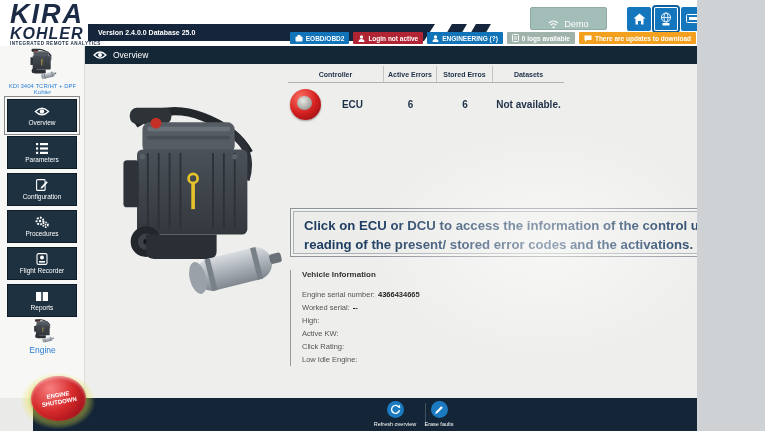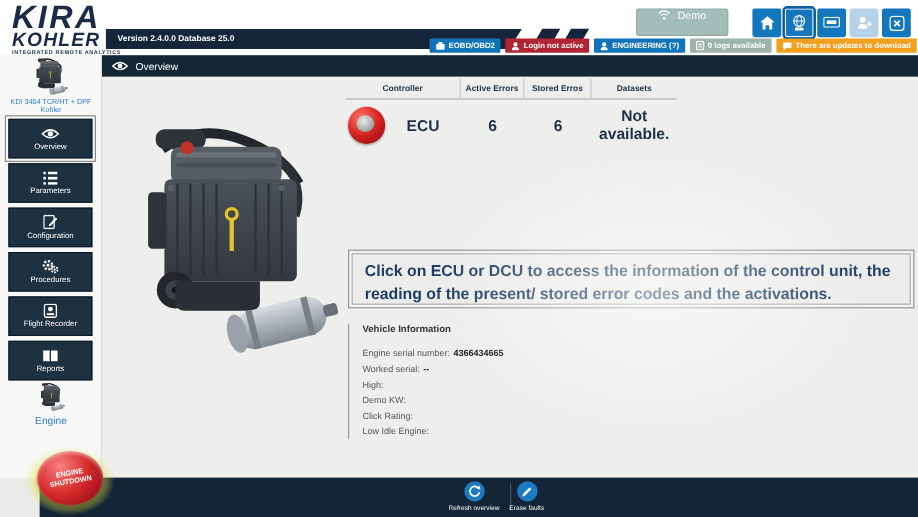--- a/index.html
+++ b/index.html
@@ -1,39 +1,39 @@
 <!DOCTYPE html>
 <html><head>
 <meta charset="utf-8">
 <style>
   * { margin:0; padding:0; box-sizing:border-box; }
   html,body { background:#cfd2d4; }
   .app {
-    position:relative; width:765px; height:431px; overflow:hidden;
+    position:relative; width:697px; height:431px; overflow:hidden;
     background:#ffffff; font-family:"Liberation Sans", sans-serif;
   }
   
   .logo { position:absolute; left:10px; top:2px; width:110px; color:#1b2b45; }
   .logo .kira { font-size:27px; font-weight:bold; font-style:italic; letter-spacing:2px; line-height:24px; }
   .logo .kohler-row { display:flex; align-items:center; gap:3px; }
   .logo .kohler { font-size:16px; font-weight:bold; font-style:italic; letter-spacing:1px; line-height:15px; }
   .logo .tagline { font-size:4.6px; letter-spacing:0.5px; font-weight:bold; }
   .version-bar {
     position:absolute; left:88px; top:24px; width:347px; height:17px;
     background:#15263c; color:#fff; font-size:7px; font-weight:bold;
     line-height:17px; padding-left:10px;
     clip-path:polygon(0 0,100% 0,calc(100% - 11px) 100%,0 100%);
   }
   .stripe { position:absolute; top:24px; width:15px; height:17px; background:#15263c; transform:skewX(-30deg); }
   .stripe.s1 { left:447px; } .stripe.s2 { left:471px; }
 
   .demo-btn {
     position:absolute; left:530px; top:7px; width:77px; height:23px;
     background:#a3bdb9; border:1px solid #90aaa6; border-radius:2px;
-    color:#fff; font-size:9px; display:flex; align-items:flex-start; justify-content:center; gap:5px;
+    color:#fff; font-size:9px; display:flex; align-items:flex-end; justify-content:center; gap:5px;
     cursor:pointer;
   }
   .topicons { position:absolute; top:7px; left:627px; display:flex; gap:3px; }
   .ticon {
     width:24px; height:24px; background:#1477bd; border-radius:2px;
     display:flex; align-items:center; justify-content:center; cursor:pointer;
   }
   .ticon.selected { box-shadow:inset 0 0 0 1px #ffffff, 0 0 0 2px #0e5f9c; }
   .ticon.disabled { background:#b5d2e8; }
 
@@ -70,21 +70,21 @@
   .engine-main { position:absolute; left:14px; top:28px; width:190px; height:218px; }
 
   .controller-table { position:absolute; left:203px; top:2px; width:276px; }
   .ct-head { display:grid; grid-template-columns:96px 53px 56px 71px; border-bottom:1px solid #b3b3b1; }
   .ct-head div {
     font-size:7px; font-weight:bold; color:#1d3048; text-align:center;
     padding:5px 0 4px; border-right:1px solid #c6c6c4;
   }
   .ct-head div:last-child { border-right:none; }
   .ct-row { display:grid; grid-template-columns:96px 53px 56px 71px; align-items:center; height:42px; cursor:pointer; }
-  .ct-row .cell { font-size:13px; font-weight:bold; color:#1d3048; text-align:center; }
+  .ct-row .cell { font-size:10px; font-weight:bold; color:#1d3048; text-align:center; }
   .ct-ctrl { display:flex; align-items:center; }
   .ecu-icon {
     width:31px; height:31px; border-radius:50%; margin-left:2px; position:relative;
     background:radial-gradient(circle at 35% 28%, #ff7063, #d32020 52%, #8e0d12 95%);
     box-shadow:0 1px 2px rgba(0,0,0,0.35);
   }
   .ecu-icon::after {
     content:""; position:absolute; left:7px; top:7px; width:15px; height:14px; border-radius:50%;
     background:radial-gradient(circle at 40% 35%, #e9e9e7, #a9a9a5 60%, #7e7e7a);
   }
@@ -366,21 +366,21 @@
 
     <div class="message-box">
       <div class="message-inner">Click on ECU or DCU to access the information of the control unit, the reading of the present/ stored error codes and the activations.</div>
     </div>
 
     <div class="vehicle-info">
       <div class="vi-title">Vehicle Information</div>
       <div class="vi-row"><span>Engine serial number:</span><b>4366434665</b></div>
       <div class="vi-row"><span>Worked serial:</span><b>--</b></div>
       <div class="vi-row"><span>High:</span><b></b></div>
-      <div class="vi-row"><span>Demo KW:</span><b></b></div>
+      <div class="vi-row"><span>Active KW:</span><b></b></div>
       <div class="vi-row"><span>Click Rating:</span><b></b></div>
       <div class="vi-row"><span>Low Idle Engine:</span><b></b></div>
     </div>
   </div>
 
   <div class="corner"></div>
   <div class="footer">
     <div class="fbtn" style="left:332px">
       <div class="fcircle">
         <svg width="11" height="11" viewBox="0 0 11 11">

